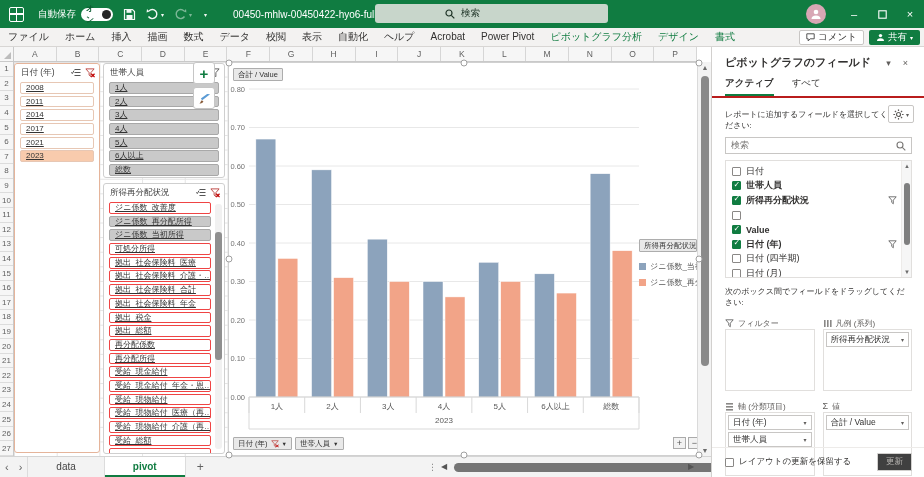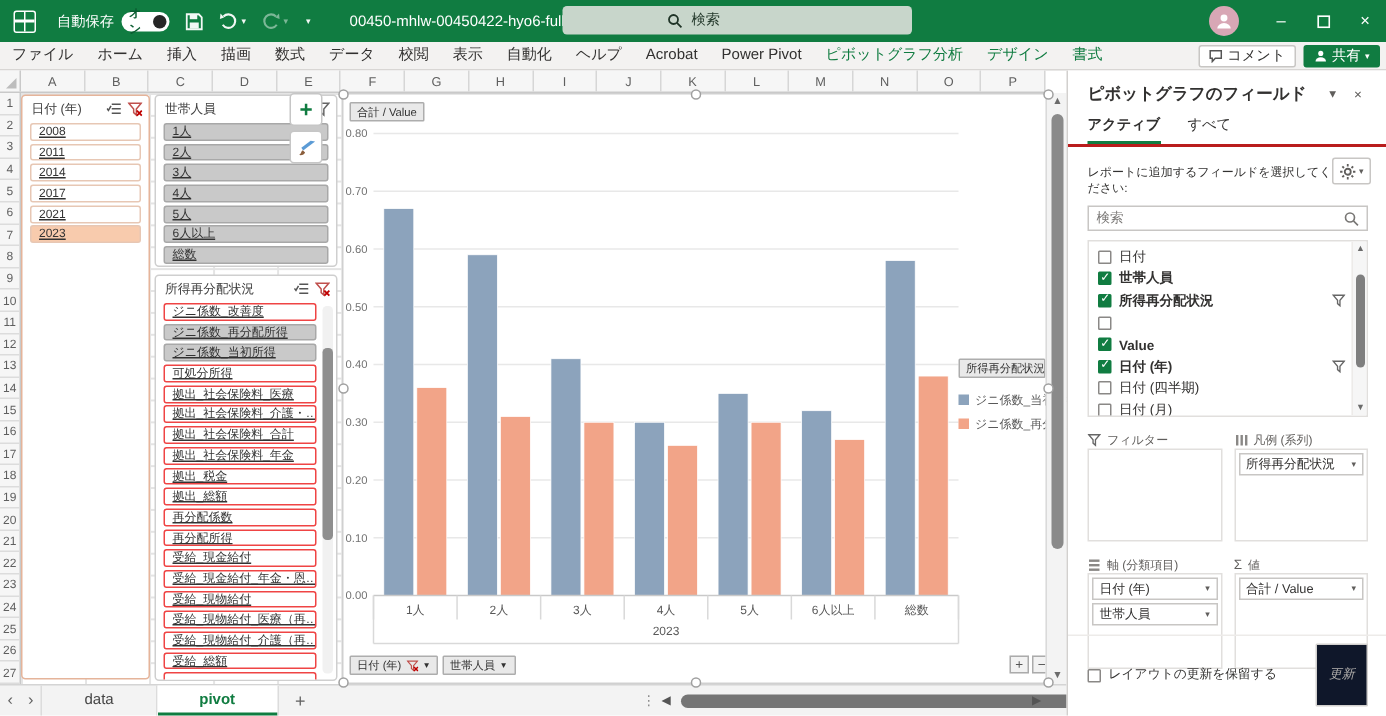--- a/index.html
+++ b/index.html
@@ -120,21 +120,21 @@
   #areas { display:grid; grid-template-columns:1fr 1fr; gap:6px 8px; margin:6px 12px 0 13px; }
   .area-label { display:flex; align-items:center; gap:4px; color:#605E5C; font-size:8px; height:12px; margin-top:3px; }
   .area-box { border:1px solid #E1DFDD; background:#fff; height:62px; padding:2px; overflow:hidden; }
   .area-box.tall { height:64px; }
   .pill { border:1px solid #C8C6C4; background:#fff; height:15px; margin-bottom:2px; display:flex; align-items:center; font-size:8.5px; padding:0 4px; }
   .pill .pl { flex:1; white-space:nowrap; overflow:hidden; }
   .pill .car { font-size:6px; color:#605E5C; }
   .pane-bottom { position:absolute; left:0; bottom:0; width:100%; border-top:1px solid #EDEBE9; display:flex; align-items:center; padding:5px 12px 6px 13px; gap:5px; }
   .pane-bottom .cb { width:9px; height:9px; border:1px solid #8A8886; background:#fff; border-radius:1px; }
   .pane-bottom .lbl { flex:1; font-size:8.5px; }
-  .btn-update { border:1px solid #D2D0CE; background:#0f172a; color:#B5B2AF; font-size:8.5px; padding:14px 8px; border-radius:1px;font-style:italic; }
+  .btn-update { border:1px solid #D2D0CE; background:#404040; color:#B5B2AF; font-size:8.5px; padding:2px 8px; border-radius:1px; }
 
   svg.icon { display:block; }
 </style>
 </head>
 <body>
 
 <div id="titlebar">
   <div class="tb-appicon"></div>
   <div class="tb-autosave">
     <span>自動保存</span>
@@ -566,20 +566,21 @@
       <div class="fieldrow">
         <span class="cb"></span>
         <span class="lbl">日付 (月)</span>
       </div>
       <div class="fl-scroll">
       <span class="a" style="top:2px">▲</span>
       <span class="thumb"></span>
       <span class="a" style="bottom:2px">▼</span>
     </div>
     </div>
+  <div class="drag-instr">次のボックス間でフィールドをドラッグしてください:</div>
   <div id="areas">
       <div>
         <div class="area-label">
           <svg width="9" height="9" viewBox="0 0 9 9" class="icon">
             <path d="M0.8 0.8h7.4L5.3 4.2v3.6L3.7 6.4V4.2Z" fill="none" stroke="#666" stroke-width="0.9"></path>
           </svg>
           <span>フィルター</span>
         </div>
         <div class="area-box"></div>
       </div>

